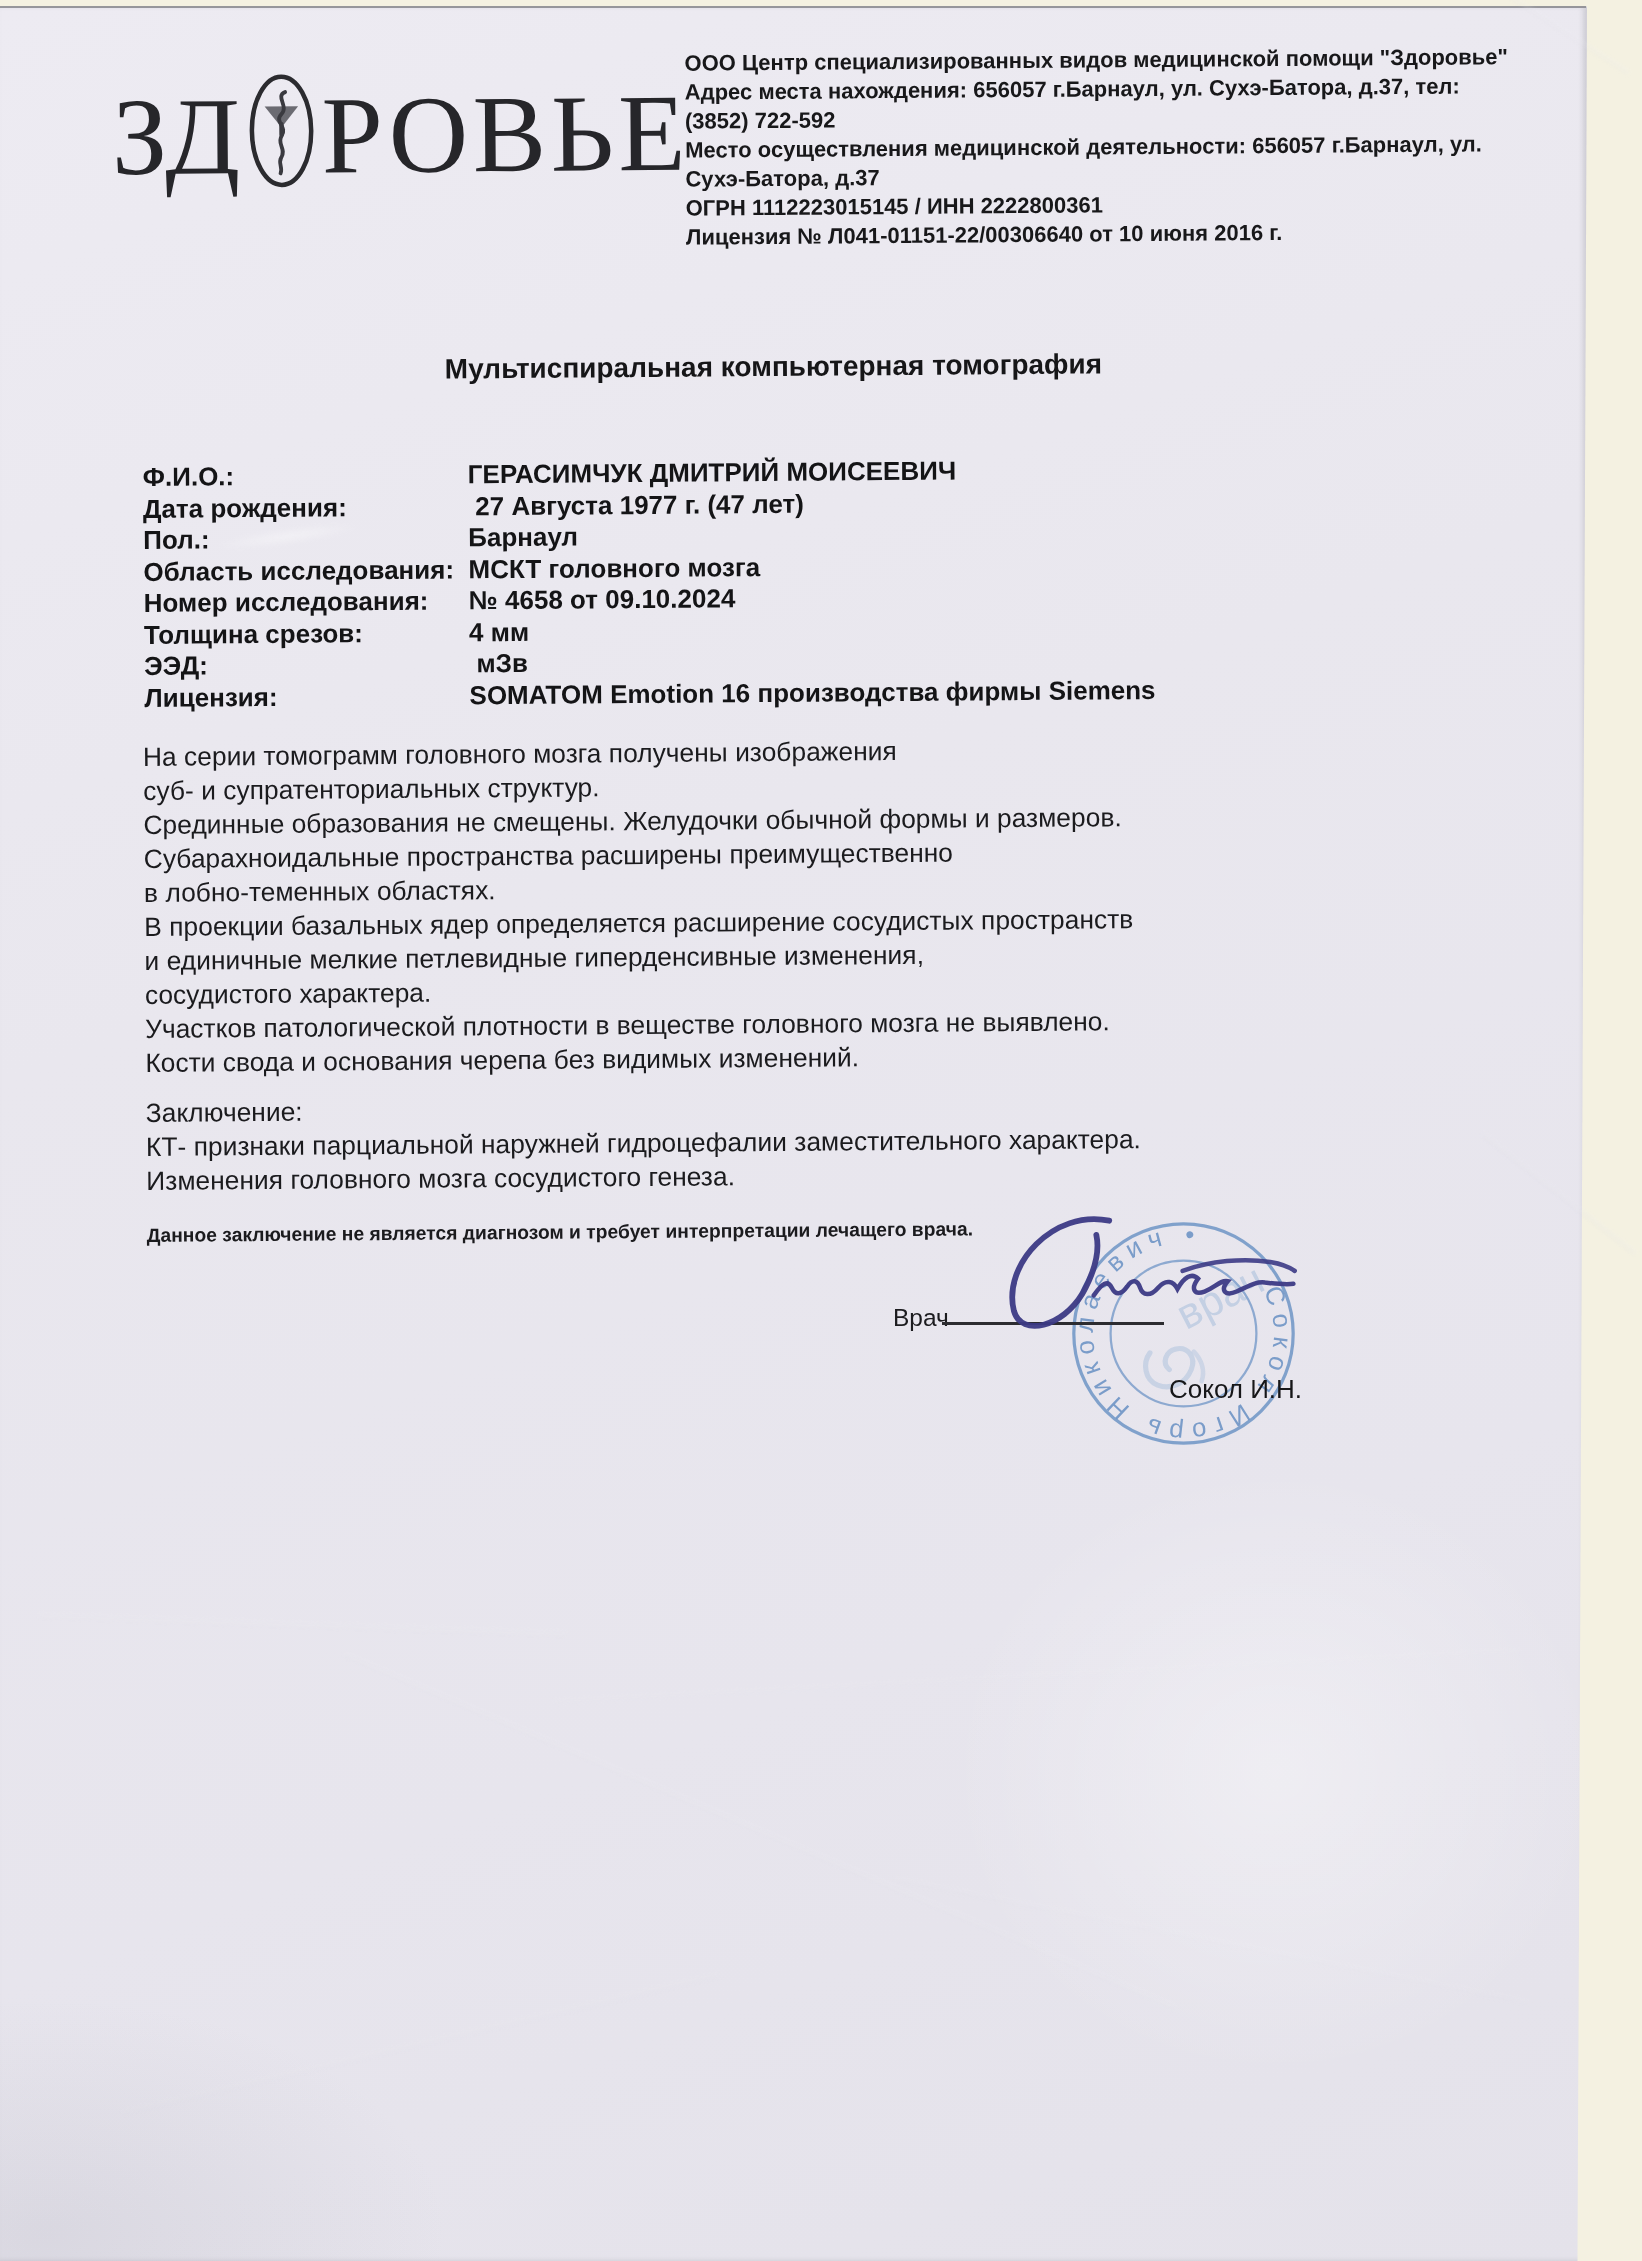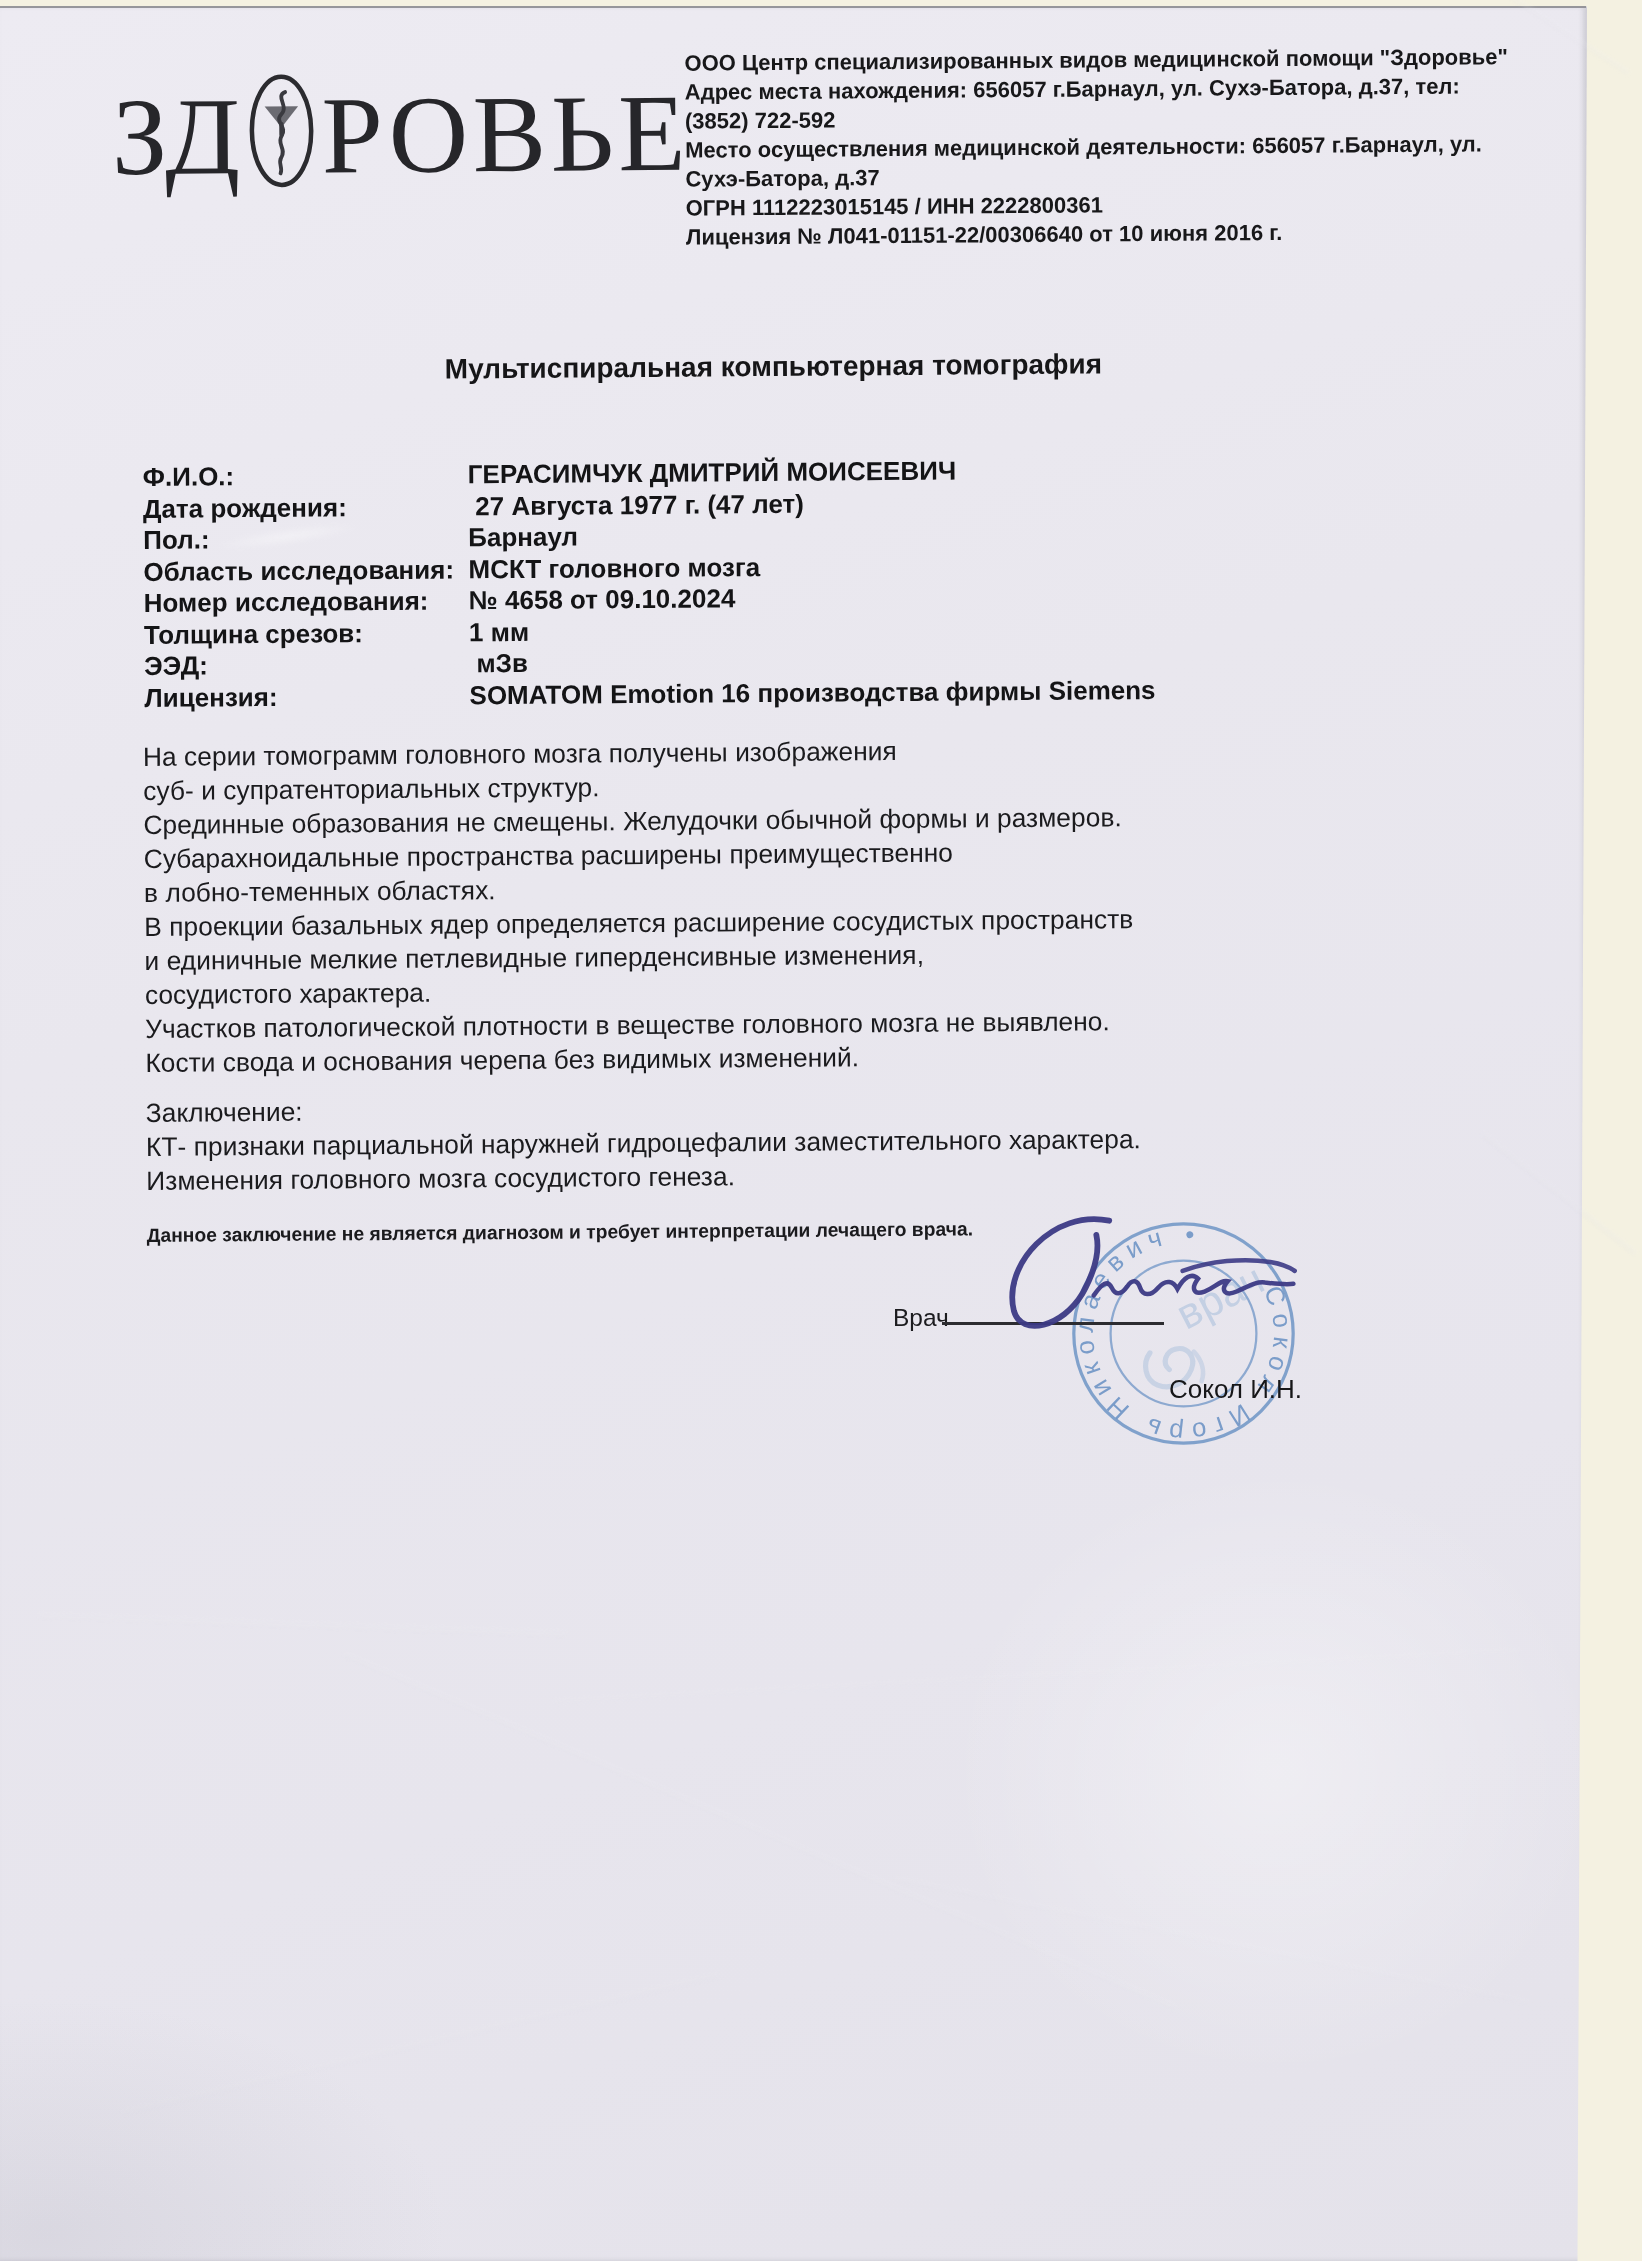--- a/index.html
+++ b/index.html
@@ -86,21 +86,21 @@
     </div>
 
     <div class="doc-title">Мультиспиральная компьютерная томография</div>
 
     <div class="fields">
       <div class="frow" style="top:0px"><span class="lbl">Ф.И.О.:</span><span class="val">ГЕРАСИМЧУК ДМИТРИЙ МОИСЕЕВИЧ</span></div>
       <div class="frow" style="top:32px"><span class="lbl">Дата рождения:</span><span class="val"> 27 Августа 1977 г. (47 лет)</span></div>
       <div class="frow" style="top:63px"><span class="lbl">Пол.:</span><span class="val">Барнаул</span></div>
       <div class="frow" style="top:95px"><span class="lbl">Область исследования:</span><span class="val">МСКТ головного мозга</span></div>
       <div class="frow" style="top:126px"><span class="lbl">Номер исследования:</span><span class="val">№ 4658 от 09.10.2024</span></div>
-      <div class="frow" style="top:158px"><span class="lbl">Толщина срезов:</span><span class="val">1 мм</span></div>
+      <div class="frow" style="top:158px"><span class="lbl">Толщина срезов:</span><span class="val">4 мм</span></div>
       <div class="frow" style="top:189px"><span class="lbl">ЭЭД:</span><span class="val"> мЗв</span></div>
       <div class="frow" style="top:221px"><span class="lbl">Лицензия:</span><span class="val">SOMATOM Emotion 16 производства фирмы Siemens</span></div>
     </div>
 
     <div class="findings">
       <div>На серии томограмм головного мозга получены изображения</div>
       <div>суб- и супратенториальных структур.</div>
       <div>Срединные образования не смещены. Желудочки обычной формы и размеров.</div>
       <div>Субарахноидальные пространства расширены преимущественно</div>
       <div>в лобно-теменных областях.</div>

